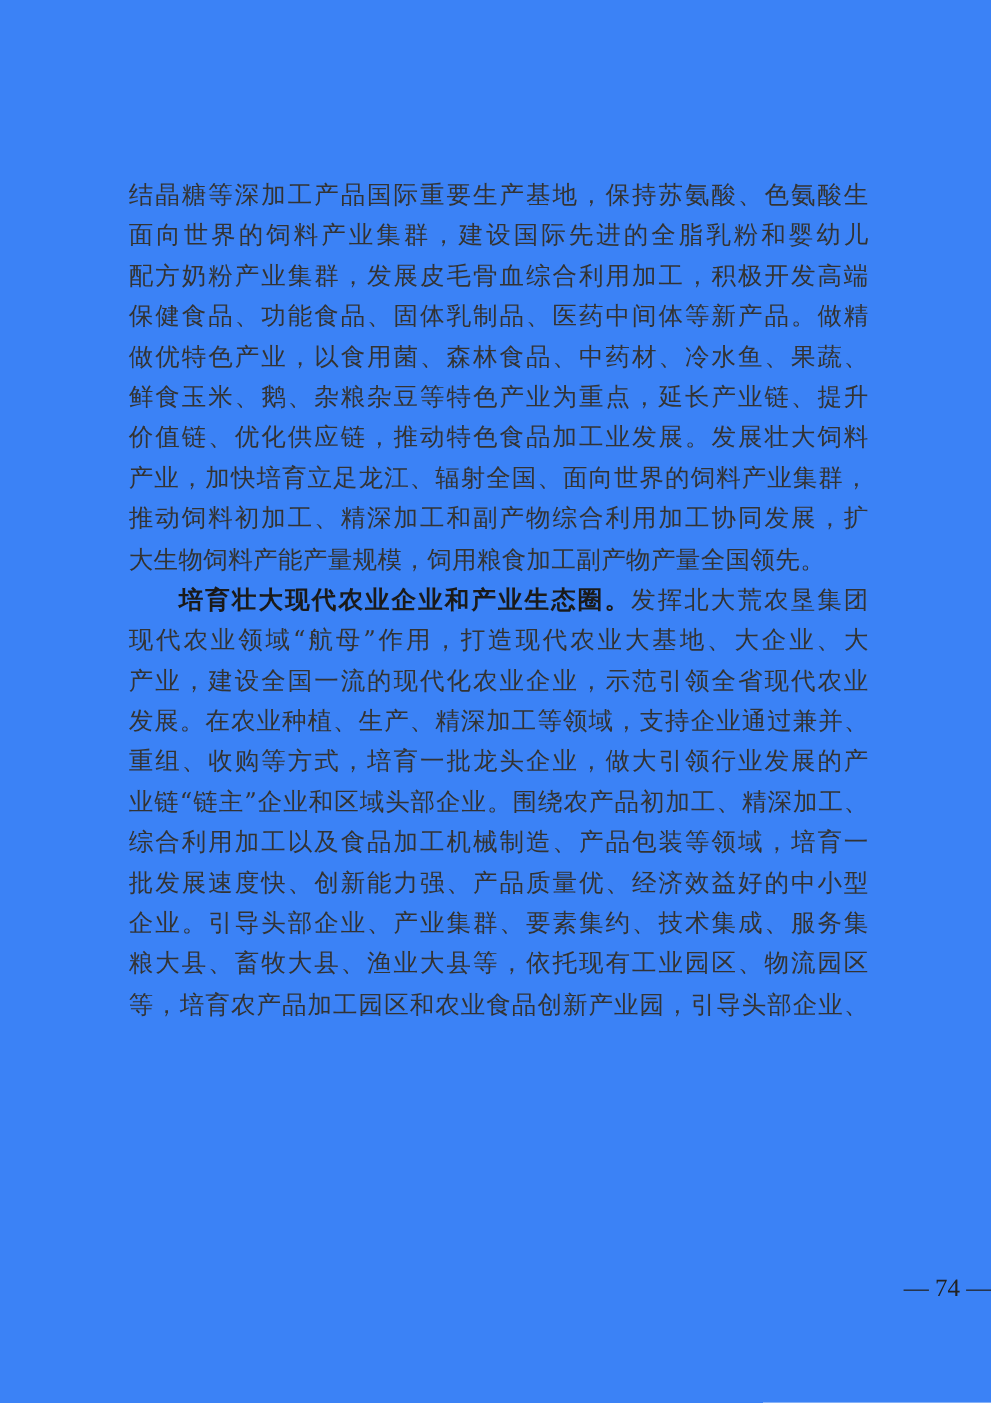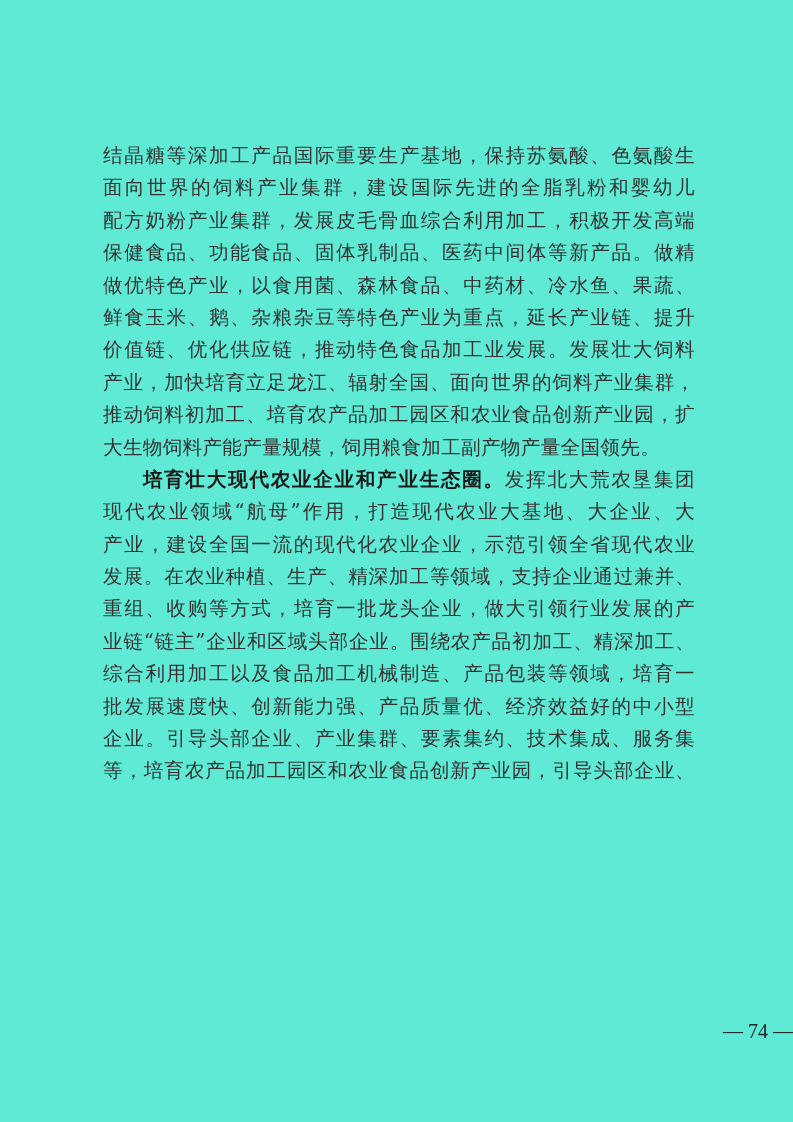--- a/index.html
+++ b/index.html
@@ -13,21 +13,21 @@
     position: relative;
     overflow: hidden;
     font-family: "DejaVu Serif", "Liberation Serif", serif;
     color: #2a2a2a;
   }
   .page {
     position: absolute;
     left: 0; top: 0;
     width: 793px;
     height: 1122px;
-    background: #5eead4;
+    background: #3b82f6;
   }
   .body-text {
     position: absolute;
     left: 103px;
     top: 140px;
     width: 592px;
   }
   .line {
     height: 32.4px;
     line-height: 32.4px;
@@ -67,29 +67,30 @@
   <div class="body-text">
 
     <div class="line">结晶糖等深加工产品国际重要生产基地，保持苏氨酸、色氨酸生</div>
     <div class="line">面向世界的饲料产业集群，建设国际先进的全脂乳粉和婴幼儿</div>
     <div class="line">配方奶粉产业集群，发展皮毛骨血综合利用加工，积极开发高端</div>
     <div class="line">保健食品、功能食品、固体乳制品、医药中间体等新产品。做精</div>
     <div class="line">做优特色产业，以食用菌、森林食品、中药材、冷水鱼、果蔬、</div>
     <div class="line">鲜食玉米、鹅、杂粮杂豆等特色产业为重点，延长产业链、提升</div>
     <div class="line">价值链、优化供应链，推动特色食品加工业发展。发展壮大饲料</div>
     <div class="line">产业，加快培育立足龙江、辐射全国、面向世界的饲料产业集群，</div>
-    <div class="line">推动饲料初加工、培育农产品加工园区和农业食品创新产业园，扩</div>
+    <div class="line">推动饲料初加工、精深加工和副产物综合利用加工协同发展，扩</div>
     <div class="line last">大生物饲料产能产量规模，饲用粮食加工副产物产量全国领先。</div>
 
     <div class="line indent"><span class="bold">培育壮大现代农业企业和产业生态圈。</span><span>发挥北大荒农垦集团</span></div>
     <div class="line">现代农业领域“航母”作用，打造现代农业大基地、大企业、大</div>
     <div class="line">产业，建设全国一流的现代化农业企业，示范引领全省现代农业</div>
     <div class="line">发展。在农业种植、生产、精深加工等领域，支持企业通过兼并、</div>
     <div class="line">重组、收购等方式，培育一批龙头企业，做大引领行业发展的产</div>
     <div class="line">业链“链主”企业和区域头部企业。围绕农产品初加工、精深加工、</div>
     <div class="line">综合利用加工以及食品加工机械制造、产品包装等领域，培育一</div>
     <div class="line">批发展速度快、创新能力强、产品质量优、经济效益好的中小型</div>
     <div class="line">企业。引导头部企业、产业集群、要素集约、技术集成、服务集</div>
+    <div class="line">粮大县、畜牧大县、渔业大县等，依托现有工业园区、物流园区</div>
     <div class="line">等，培育农产品加工园区和农业食品创新产业园，引导头部企业、</div>
   </div>
 
   <div class="page-number">— 74 —</div>
 </div>
 
 </body></html>

